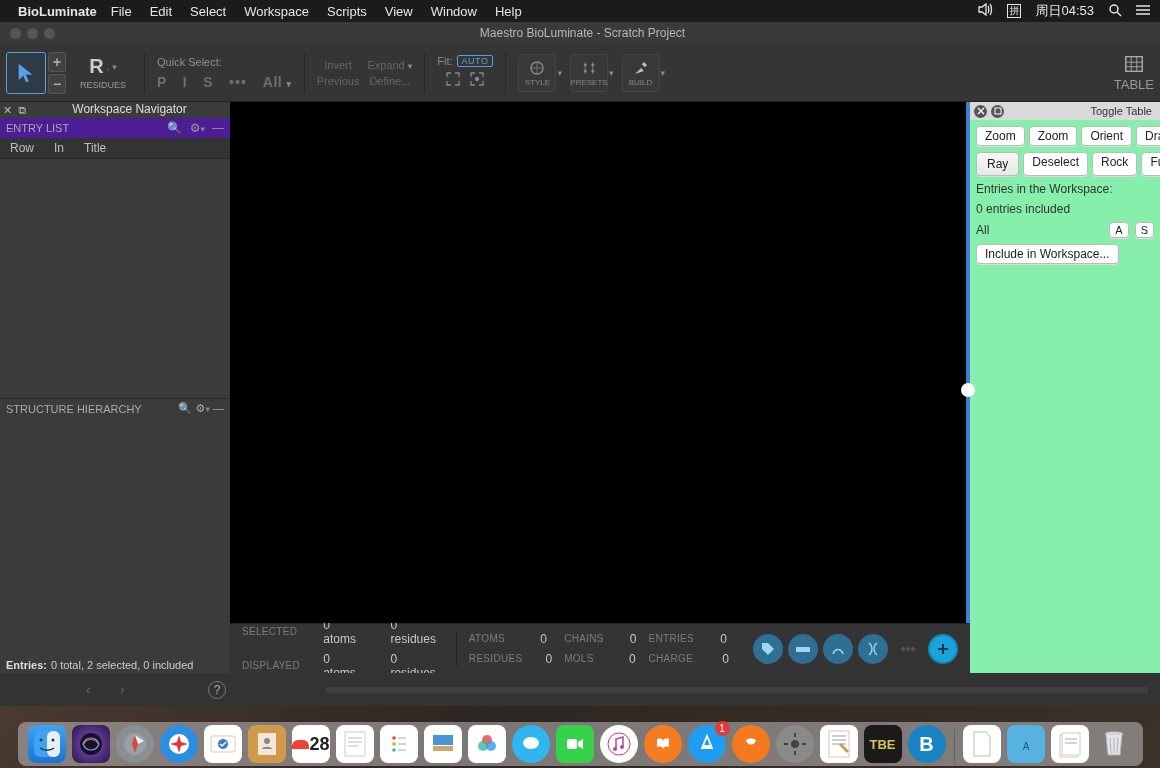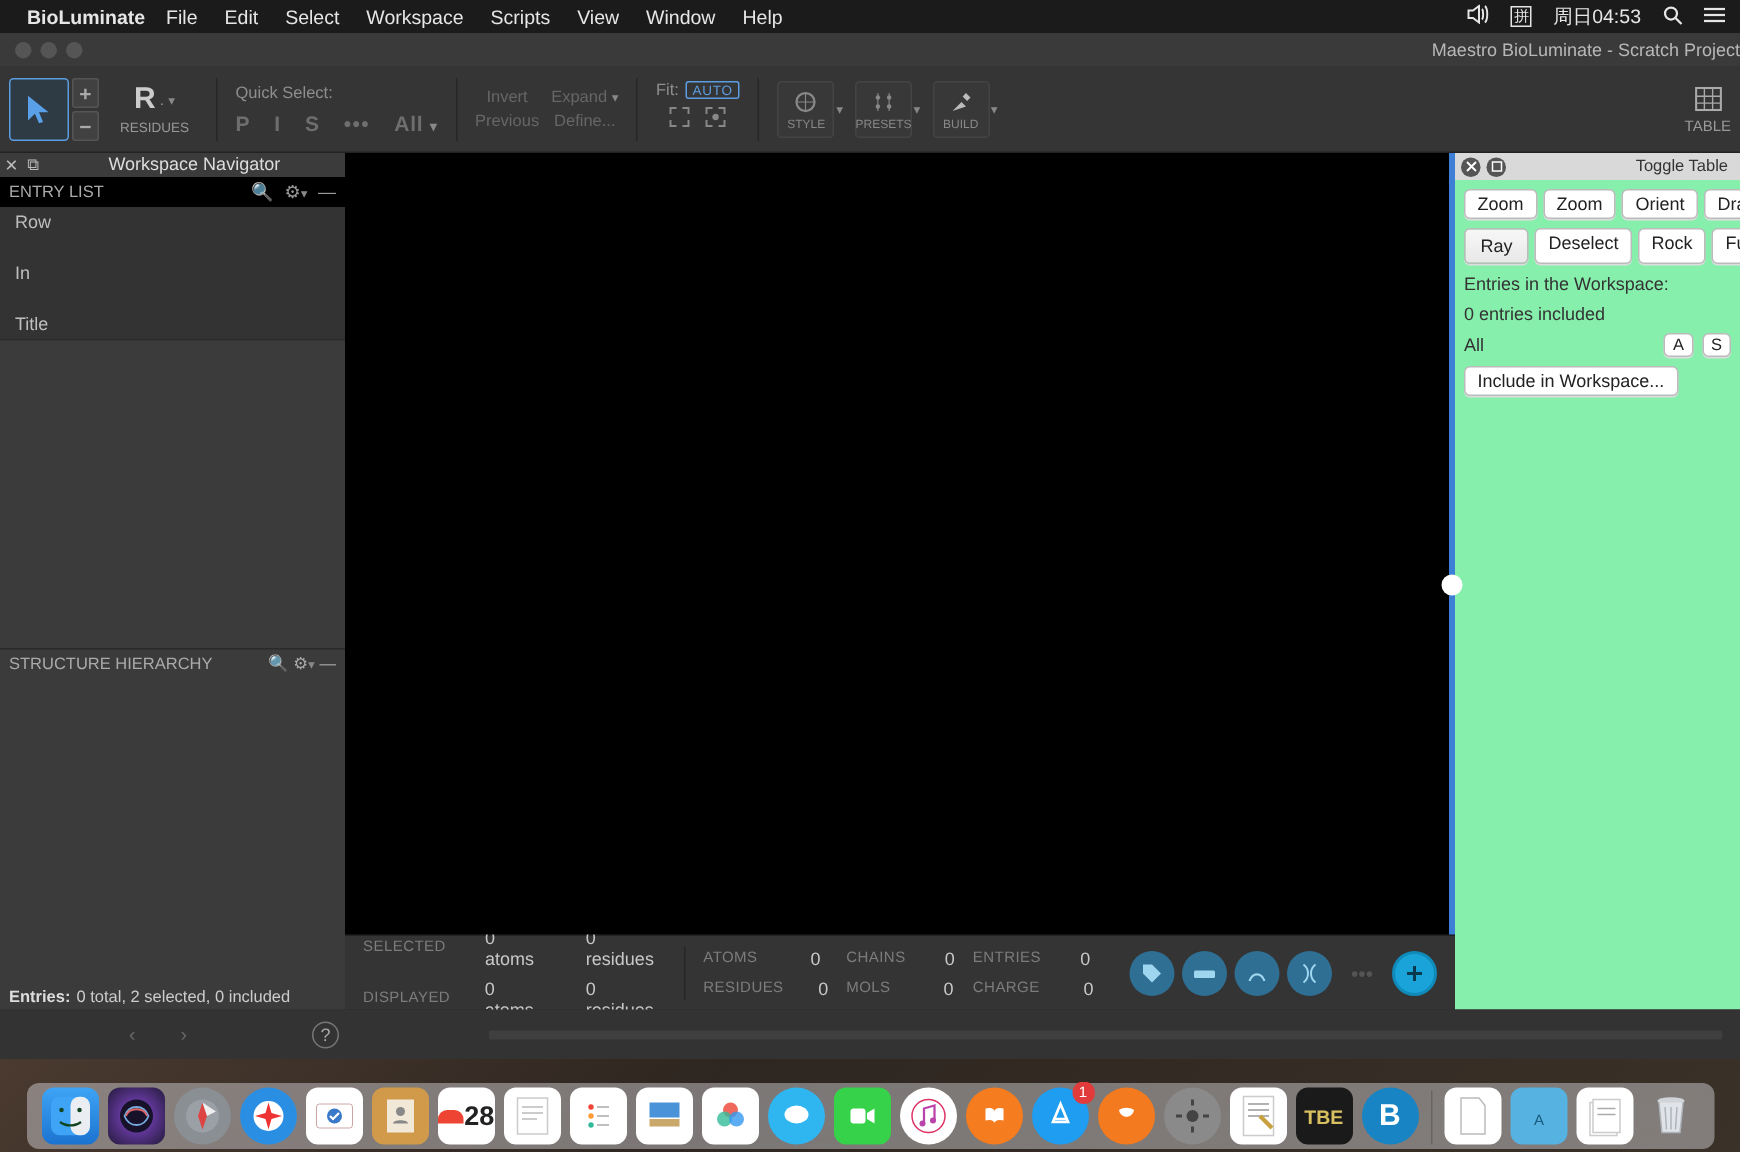--- a/index.html
+++ b/index.html
@@ -11,21 +11,21 @@
 .menubar .appname { font-weight: 700; margin-right: 14px; }
 .menubar .menus { display: flex; gap: 18px; }
 .menubar .spacer { flex: 1; }
 .menubar .right { display: flex; align-items: center; gap: 14px; }
 .menubar .right svg { fill: #e6e6e6; }
 
 
 .titlebar { height: 22px; background: #3a3a3a; color: #b8b8b8; display: flex; align-items: center; font-size: 12px; }
 .traffic { display: flex; gap: 6px; padding-left: 10px; }
 .traffic span { width: 11px; height: 11px; border-radius: 50%; background: #555; display: inline-block; }
-.titlebar .title { flex:1; text-align:right; margin-left:-50px; }
+.titlebar .title { flex:1; text-align:center; margin-left:-50px; }
 
 
 .toolbar { height: 58px; background: #353535; border-bottom: 1px solid #222; display: flex; align-items: center; padding: 4px 6px; gap: 8px; }
 .tool-group { display:flex; align-items:center; gap:2px; }
 .arrow-tool { width:40px; height:42px; border:1px solid #5a9de0; border-radius:3px; display:flex; align-items:center; justify-content:center; background:#2e3a44; }
 .arrow-tool svg { width:22px; height:22px; fill:#5aa0e8; }
 .mini-col { display:flex; flex-direction:column; gap:2px; }
 .mini-btn { width:18px; height:20px; background:#414141; border:1px solid #555; border-radius:2px; display:flex; align-items:center; justify-content:center; color:#aaa; font-size:14px; font-weight:bold; }
 .tool-block { display:flex; flex-direction:column; align-items:center; color:#999; font-size:9px; gap:2px; padding:2px 6px; }
 .tool-block .big { font-size:20px; font-weight:700; color:#ccc; }
@@ -35,28 +35,28 @@
 .ts-label { color:#8e8e8e; font-size:11px; }
 .ts-row { display:flex; gap:16px; color:#6e6e6e; font-size:14px; font-weight:600; margin-top:4px; }
 .ts-row span { letter-spacing:.5px; }
 .txt-col { display:flex; flex-direction:column; gap:4px; color:#666; font-size:11px; align-items:center; }
 .fit-badge { border:1px solid #5a9de0; color:#5a9de0; font-size:9px; padding:0 4px; border-radius:2px; letter-spacing:.5px; }
 .icon-box { width:38px; height:38px; border:1px solid #444; border-radius:3px; background:#383838; display:flex; flex-direction:column; align-items:center; justify-content:center; color:#888; font-size:8px; gap:1px; }
 .icon-box svg { width:18px; height:18px; fill:#888; }
 .icon-wrap { display:flex; align-items:center; gap:1px; }
 .icon-wrap .dd { font-size:9px; }
 .toolbar-spacer { flex:1; }
-.table-btn { display:flex; flex-direction:column; align-items:center; color:#999; font-size:10px; gap:2px; }
+.table-btn { display:flex; flex-direction:column; align-items:center; color:#999; font-size:13px; gap:2px; }
 .table-btn svg { width:22px; height:22px; fill:#aaa; }
 .sidebar { width:230px; background:#3b3b3b; display:flex; flex-direction:column; color:#ccc; }
 .sb-title { height:16px; text-align:center; font-size:12px; color:#ddd; flex:1; }
 .sb-top-row { display:flex; align-items:center; height:16px; }
-.panel-header { display:flex; align-items:center; justify-content:space-between; padding:3px 6px; font-size:11px; color:#aaa; background:#000000;gap:44px; }
+.panel-header { display:flex; align-items:center; justify-content:space-between; padding:3px 6px; font-size:11px; color:#aaa; background:#4c1d95;gap:44px; }
 .panel-header .tools { display:flex; gap:7px; align-items:center; color:#999; font-size:12px; }
-.tbl-head { display:flex; background:#333; color:#bfbfbf; font-family: "Menlo","Courier New",monospace; font-size:12px; padding:3px 10px; gap:20px; border-bottom:1px solid #2a2a2a;flex-direction:column; }
+.tbl-head { display:flex; background:#333; color:#bfbfbf; font-family: "Menlo","Courier New",monospace; font-size:12px; padding:3px 10px; gap:20px; border-bottom:1px solid #2a2a2a; }
 .entry-body { flex:1; background:#3b3b3b; min-height:150px; }
 .struct-header { display:flex; align-items:center; justify-content:space-between; padding:3px 6px; font-size:11px; color:#aaa; border-top:1px solid #2a2a2a; }
 .struct-row { display:flex; align-items:center; background:#333; padding:4px 8px; font-family:"Menlo","Courier New",monospace; font-size:12px; color:#bcbcbc; gap:14px; }
 .struct-row .chk { width:12px; height:12px; border:1px solid #666; border-radius:2px; }
 .struct-row .bar { width:6px; height:16px; background:#888; margin-left:auto; }
 .struct-body { flex:1; background:#3b3b3b; }
 
 .viewport { flex:1; background:#000; border-right:4px solid #3d7fd6; position:relative; }
 .view-handle { position:absolute; right:-9px; top:54%; width:14px; height:14px; background:#fff; border-radius:50%; }
 

